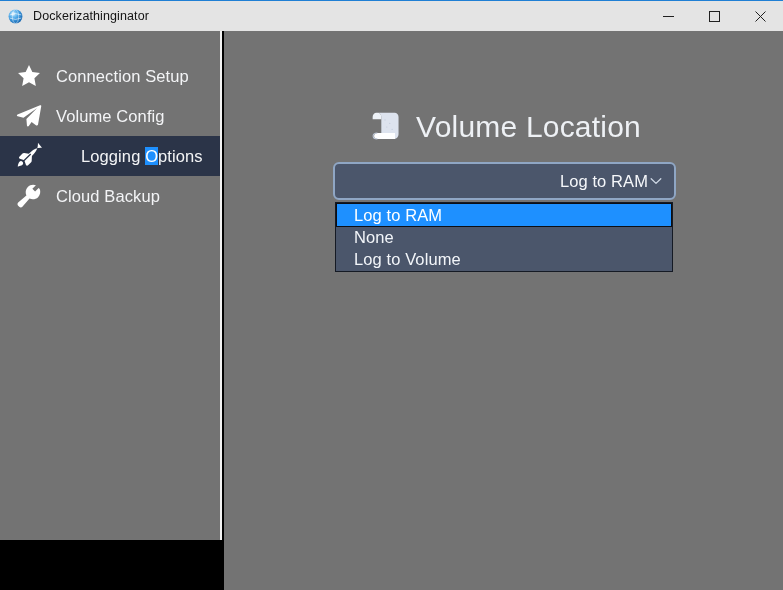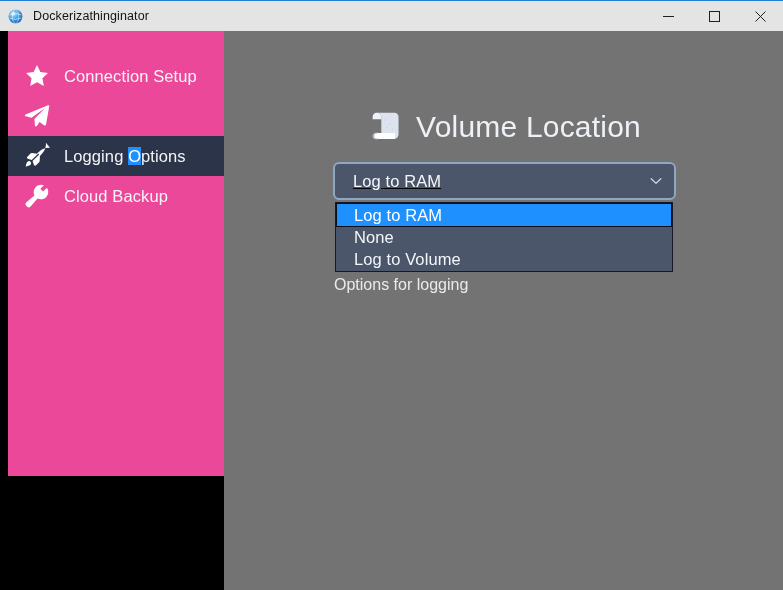--- a/index.html
+++ b/index.html
@@ -9,20 +9,21 @@
   }
   body {
     font-family: "Liberation Sans", sans-serif;
   }
   #app {
     position: relative;
     width: 783px;
     height: 590px;
     overflow: hidden;
     background: #000000;
+    text-align: right;
   }
 
   
   .titlebar {
     position: absolute;
     left: 0; top: 0;
     width: 783px;
     height: 31px;
     background: #e4e4e4;
     border-top: 1px solid #1f7fd4;
@@ -56,37 +57,38 @@
     display: flex;
     align-items: center;
     justify-content: center;
     color: #202020;
   }
   .win-btn svg { display: block; }
 
   
   .sidebar {
     position: absolute;
-    left: 8px; top: 31px;
+    left: 0; top: 31px;
     width: 222px;
-    height: 445px;
-    background: #ec4899;
+    height: 509px;
+    background: #737373;
     border-right: 2px solid #f2f2f2;
     box-sizing: border-box;
     padding-top: 25px;
   }
   .nav-item {
     display: flex;
     align-items: center;
     height: 40px;
     padding-left: 14px;
     box-sizing: border-box;
   }
   .nav-item.active {
     background: #2b3448;
+    gap: 25px;
   }
   .nav-icon {
     width: 30px;
     height: 30px;
     flex: 0 0 auto;
     margin-right: 12px;
     display: flex;
     align-items: center;
     justify-content: center;
     color: #ffffff;
@@ -142,21 +144,20 @@
     color: #e8eaee;
     white-space: nowrap;
   }
 
   
   .combo-wrap {
     position: absolute;
     left: 109px;
     top: 131px;
     width: 343px;
-    text-decoration: underline;
   }
   .combo-button {
     position: relative;
     height: 38px;
     background: #4b566b;
     border: 2px solid #8fa6c4;
     border-radius: 6px;
     box-sizing: border-box;
     display: flex;
     align-items: center;
@@ -256,20 +257,21 @@
       <span class="nav-label">Connection Setup</span>
     </div>
 
 
     <div class="nav-item">
       <span class="nav-icon">
         <svg width="26" height="26" viewBox="0 0 24 24" fill="currentColor">
           <path d="M22.2 2.1L1.4 10.6c-.8.3-.8 1.4.1 1.6l5.4 1.5 12.6-9.1-9.9 10.2.5 6c.1.9 1.2 1.1 1.7.4l2.6-3.7 4.3 3.2c.6.4 1.4.1 1.6-.6L23.3 3c.2-.7-.4-1.2-1.1-.9z"></path>
         </svg>
       </span>
+      <span class="nav-label">Volume Config</span>
     </div>
 
     <div class="nav-item active">
       <span class="nav-icon">
         <svg width="26" height="26" viewBox="0 0 24 24" fill="currentColor">
           <path d="M22.6 1.5c-3.6-.4-7.5.9-10.2 3.6L10.3 7 6.1 6.2c-.6-.1-1.2.1-1.6.5L1.6 9.6c-.6.6-.4 1.6.4 1.9l3.6 1.3 6.1-6.1.8.8-6.1 6.1 1.3 3.6c.3.8 1.3 1 1.9.4l2.9-2.9c.4-.4.6-1 .5-1.6L13.2 9l1.9-2.1c2.7-2.7 4-6.6 3.6-10.2z" transform="translate(1.5,3)"></path>
           <path d="M3.2 17.2c-1.1 1.1-1.6 4.4-1.6 4.4s3.3-.5 4.4-1.6c.8-.8.8-2 0-2.8-.8-.8-2-.8-2.8 0z"></path>
         </svg>
       </span>
       <span class="nav-label"><span>Logging</span> <span class="accel">O</span><span>ptions</span></span>
@@ -296,21 +298,20 @@
         <path d="M24.4 26h-15c-1.4 0-2.6-1-2.6-2.5s1.2-2.5 2.6-2.5h15z" fill="#ffffff"></path>
         <path d="M9.6 26c-2 0-3.6-1.1-3.6-2.5s1.6-2.5 3.6-2.5" fill="none" stroke="#c2cbdb" stroke-width="0.9"></path>
         <circle cx="16" cy="10" r="0.5" fill="#c3ccdc"></circle>
         <circle cx="20" cy="13" r="0.5" fill="#c3ccdc"></circle>
         <circle cx="17.5" cy="16" r="0.5" fill="#c3ccdc"></circle>
         <circle cx="22" cy="18" r="0.5" fill="#c3ccdc"></circle>
       </svg>
       <span class="header-title">Volume Location</span>
     </div>
 
-    <div class="obscured-label">Options for logging</div>
 
     <div class="combo-wrap">
 
       <div class="combo-button">
         <span class="combo-value">Log to RAM</span>
         <svg class="chevron-icon" viewBox="0 0 16 16">
           <path d="M3.2 5.8L8 10.4l4.8-4.6" fill="none" stroke="currentColor" stroke-width="1.3" stroke-linecap="round" stroke-linejoin="round"></path>
         </svg>
       </div>
 

